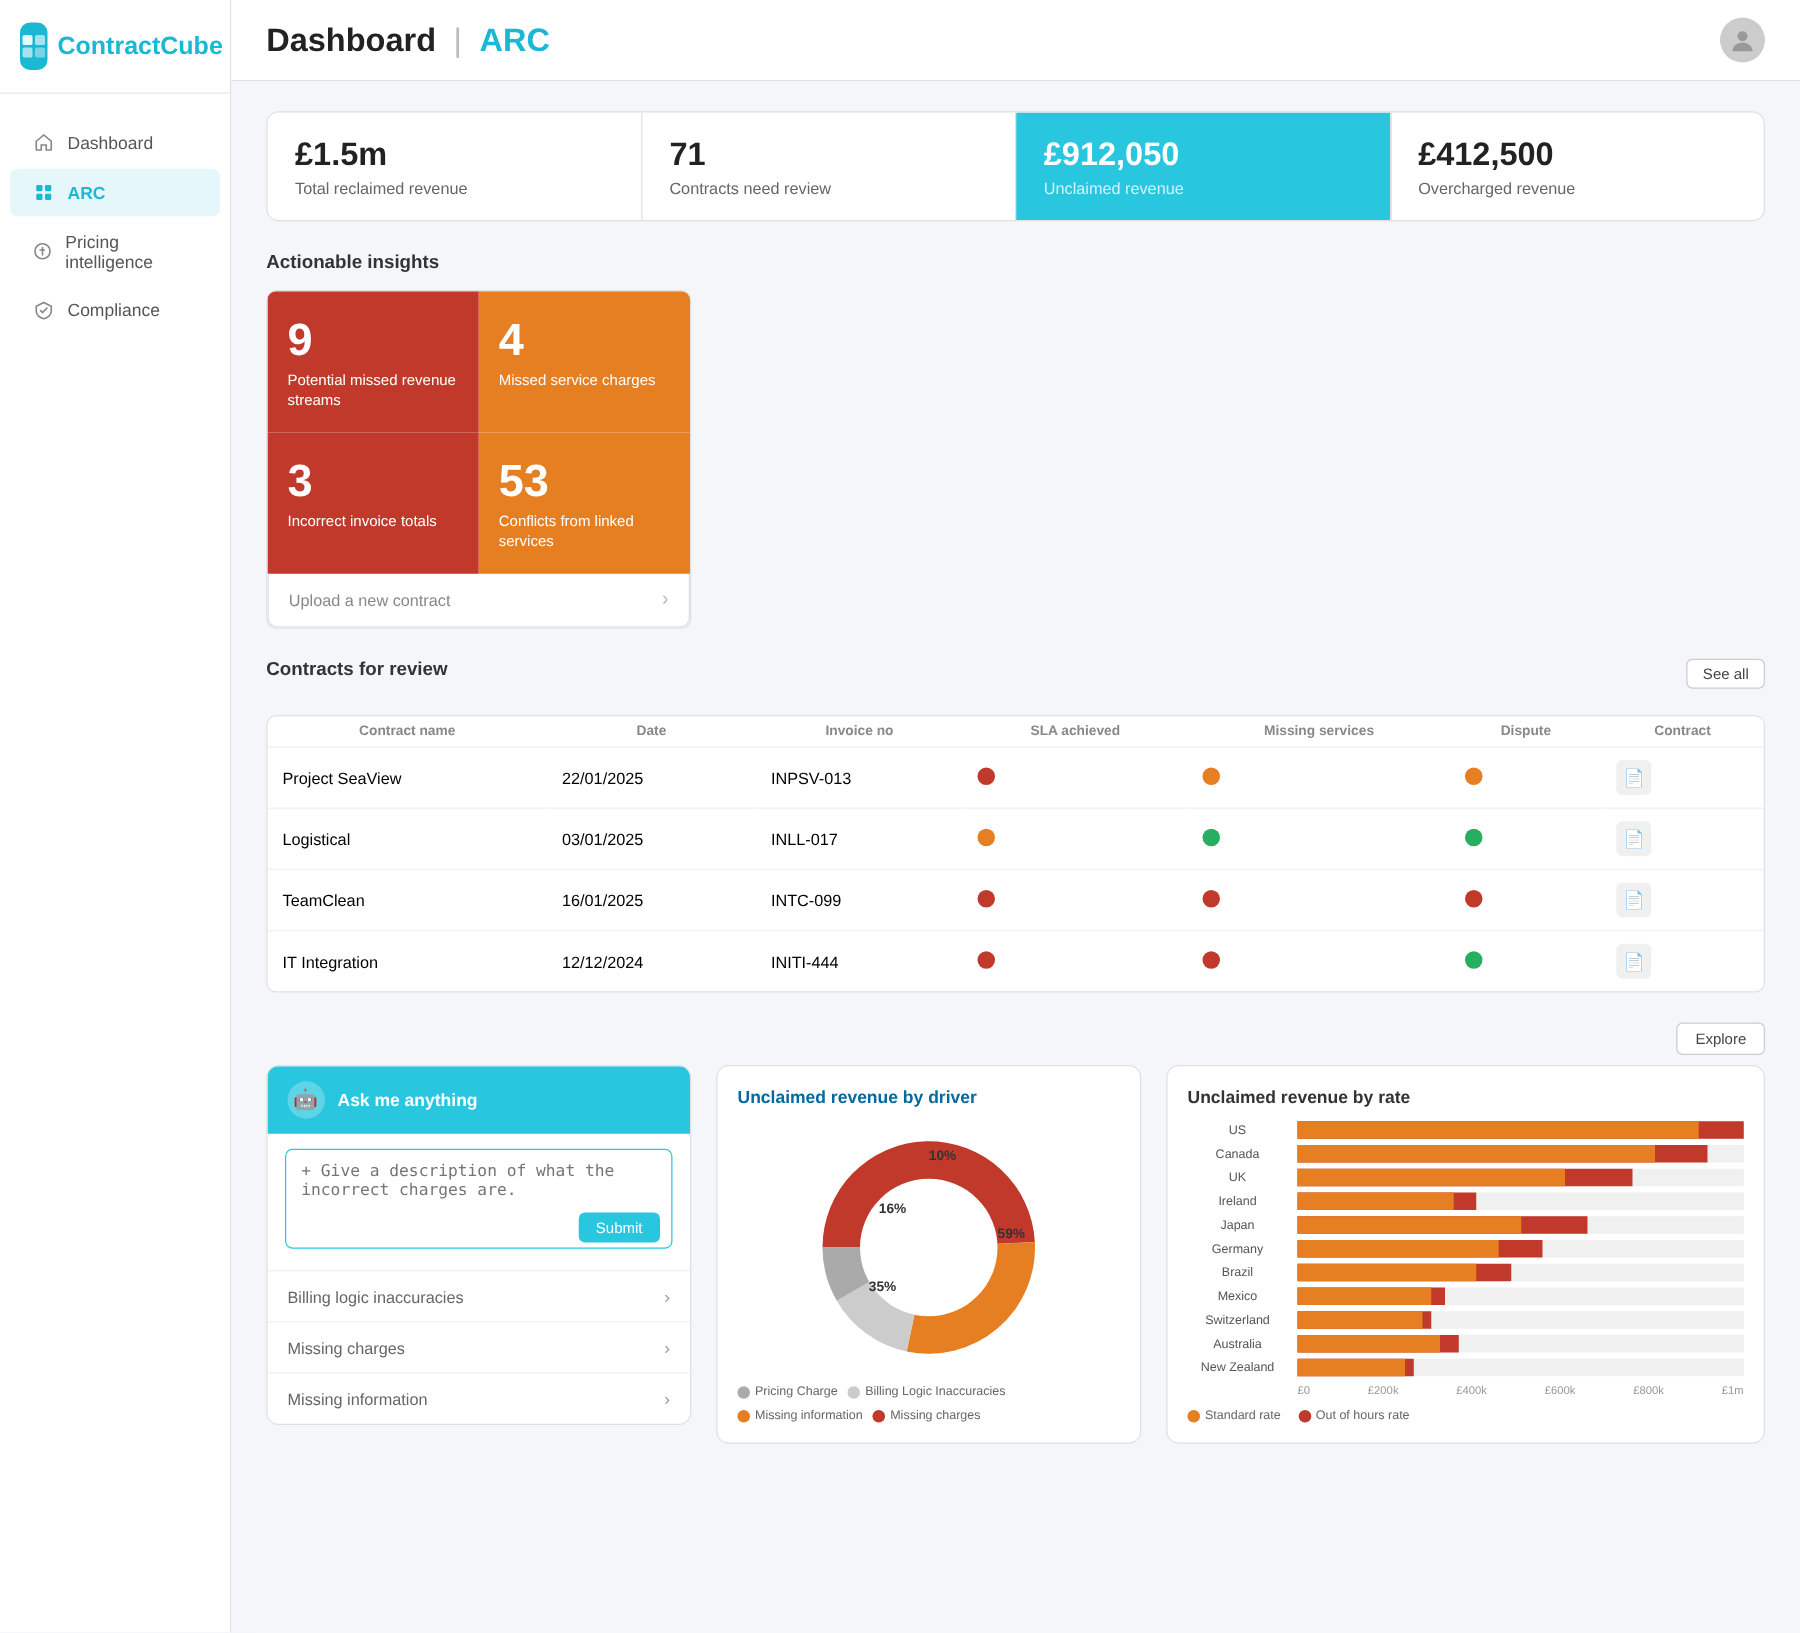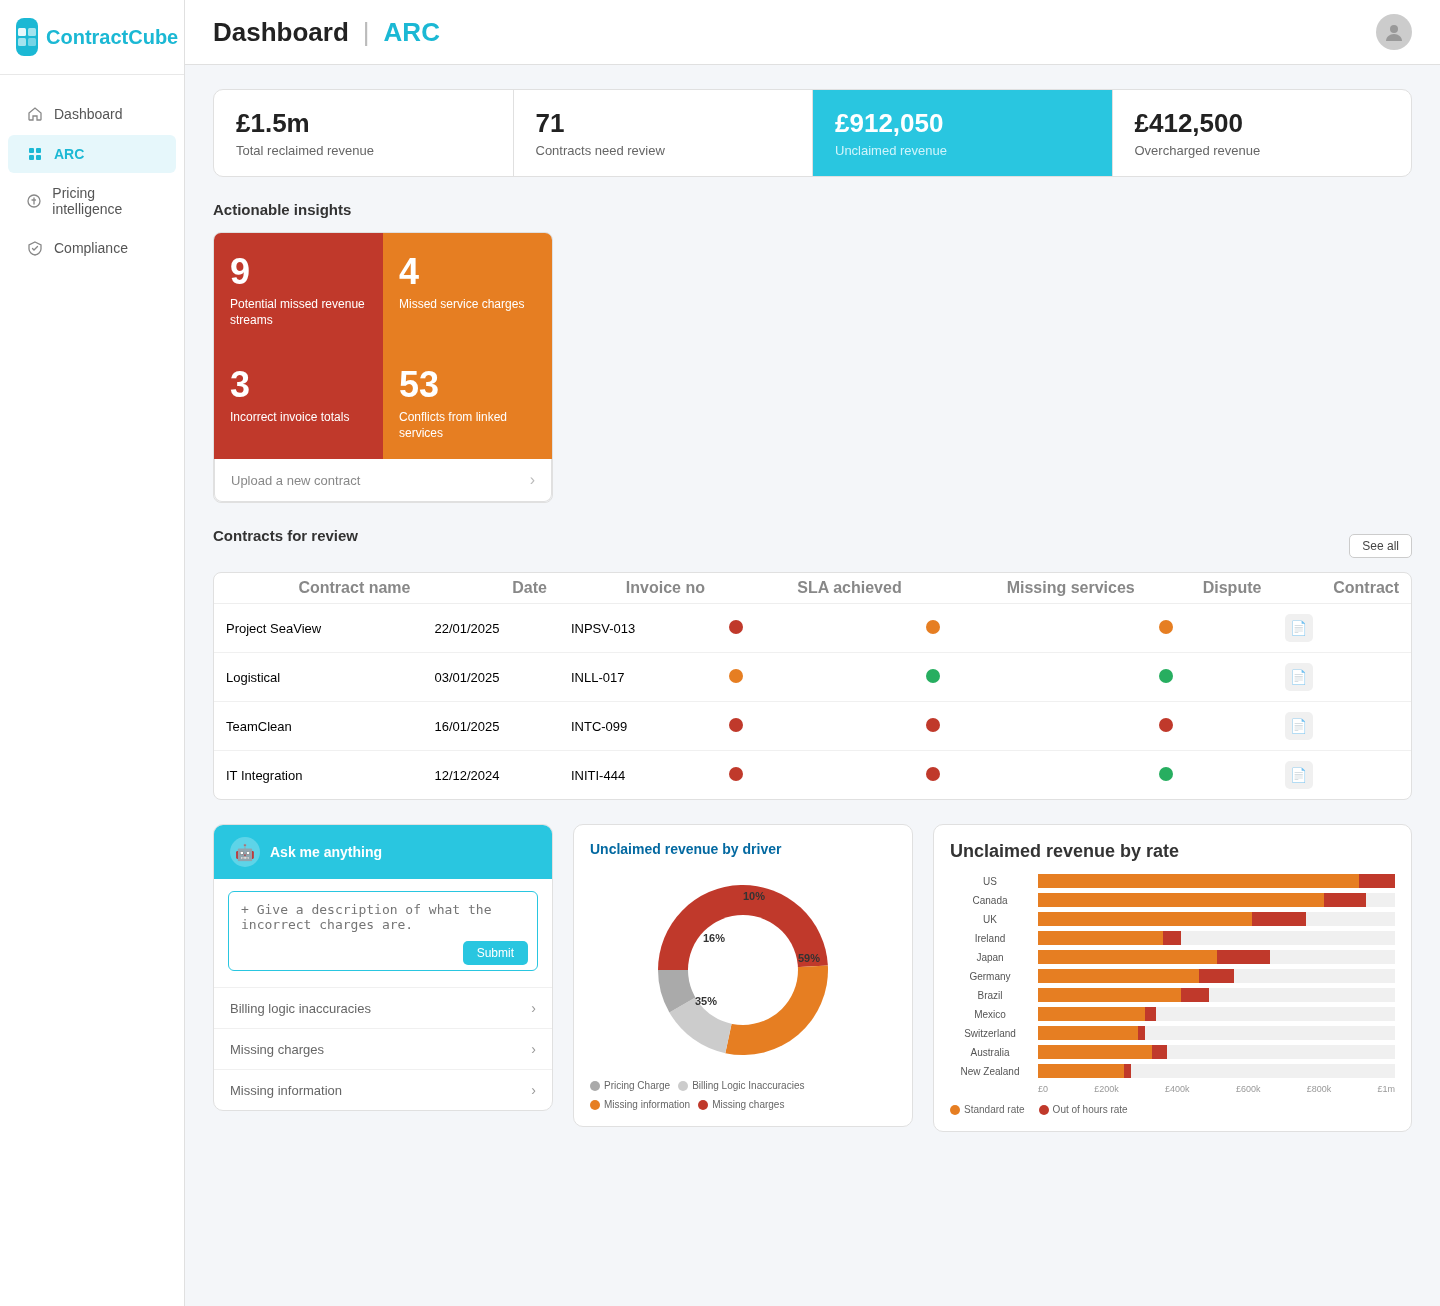--- a/index.html
+++ b/index.html
@@ -165,24 +165,24 @@
       background: #fff;
       border: 1px solid #ccc;
       border-radius: 5px;
       padding: 4px 12px;
       font-size: 12px;
       cursor: pointer;
       color: #444;
     }
     .contracts-table { width: 100%; border-collapse: collapse; }
     .contracts-table th {
-      font-size: 16px;
+      font-size: 11px;
       font-weight: 600;
       color: #888;
-      text-align: right;
+      text-align: center;
       padding: 6px 12px;
       border-bottom: 1px solid #eee;
     }
     .contracts-table td {
       padding: 10px 12px;
       font-size: 13px;
       border-bottom: 1px solid #f0f0f0;
       vertical-align: middle;
     }
     .contracts-table tr:last-child td { border-bottom: none; }
@@ -314,21 +314,21 @@
     .legend-item { display: flex; align-items: center; gap: 4px; }
     .legend-dot { width: 10px; height: 10px; border-radius: 50%; }
 
     
     .bar-section {
       background: #fff;
       border-radius: 10px;
       border: 1px solid #e0e0e0;
       padding: 16px;
     }
-    .bar-title { font-size: 18px; font-weight: 600; color: #333; margin-bottom: 12px; }
+    .bar-title { font-size: 14px; font-weight: 600; color: #333; margin-bottom: 12px; }
     .bar-row {
       display: flex;
       align-items: center;
       margin-bottom: 5px;
       gap: 8px;
     }
     .bar-label {
       width: 80px;
       font-size: 10px;
       color: #555;
@@ -484,21 +484,21 @@
             </div>
           </div>
           <div class="upload-bar">
             <span>Upload a new contract</span>
             <span style="font-size:16px; color:#bbb;">›</span>
           </div>
         </div>
       </div>
 
       <div class="right-col">
-        <div style="display:flex; justify-content:space-between; align-items:flex-end; margin-bottom:14px;">
+        <div style="display:flex; justify-content:space-between; align-items:flex-start; margin-bottom:14px;">
           <div class="section-title">Contracts for review</div>
           <button class="see-all-btn">See all</button>
         </div>
         <div class="contracts-section">
           <table class="contracts-table">
             <thead>
               <tr>
                 <th>Contract name</th>
                 <th>Date</th>
                 <th>Invoice no</th>
@@ -552,20 +552,23 @@
     <td>
                     <div class="doc-icon">📄</div>
                   </td>
   </tr>
               </tbody>
           </table>
         </div>
       </div>
     </div>
 
+    <div style="display:flex; justify-content:flex-end; margin-bottom:8px;">
+      <button class="explore-btn">Explore</button>
+    </div>
     <div class="bottom-row">
 
       <div class="chat-col">
         <div class="chat-box">
           <div class="chat-header">
             <div class="chat-bot-icon">🤖</div>
             <span>Ask me anything</span>
           </div>
           <div class="chat-input-area">
             <div class="chat-input-wrapper">

